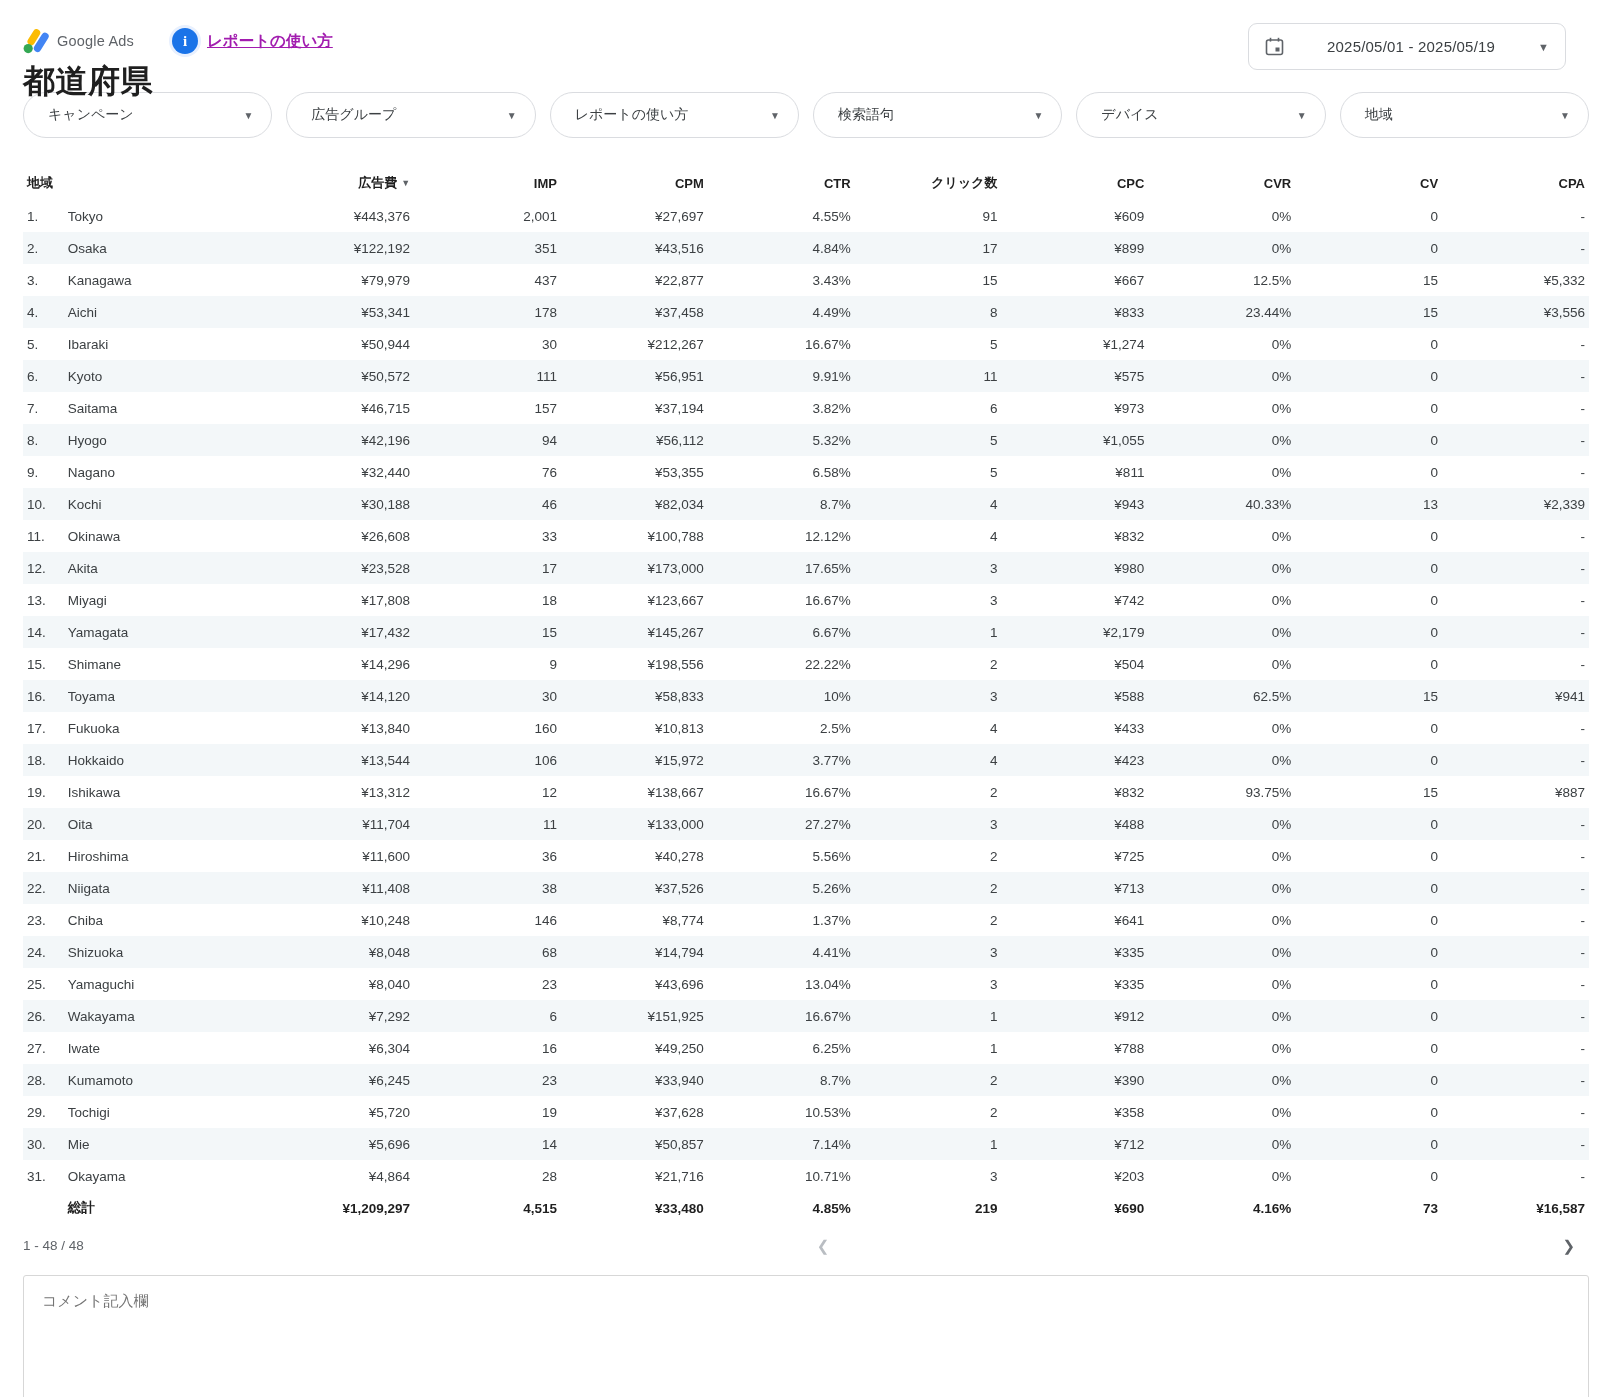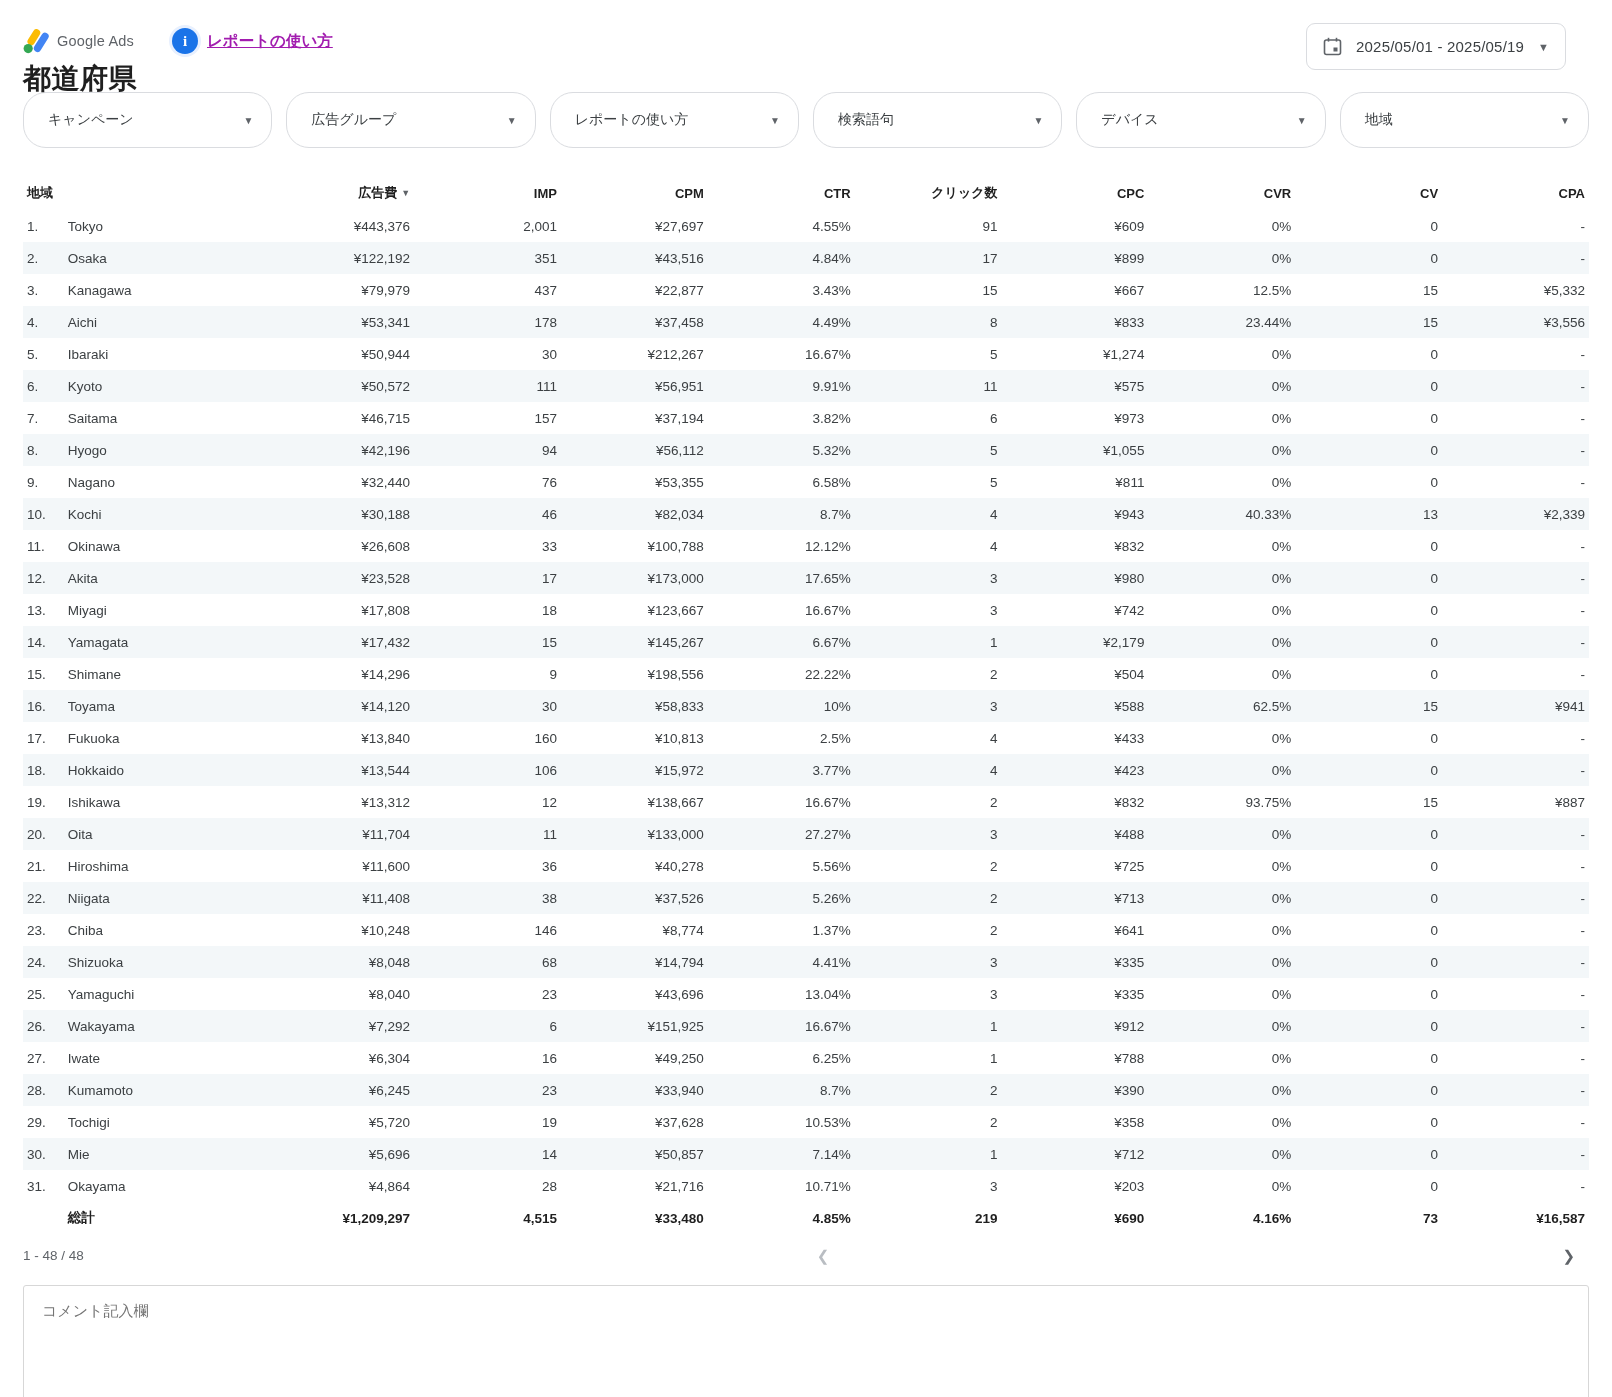--- a/index.html
+++ b/index.html
@@ -10,30 +10,30 @@
 
   
   .top-bar { position:relative; padding-top:28px; height:80px; }
   .brand-row { display:flex; align-items:center; gap:10px; }
   .logo-wrap { display:flex; align-items:center; gap:7px; }
   .logo-text { font-size:14.5px; color:#5f6368; letter-spacing:.2px; }
   .help-wrap { display:flex; align-items:center; gap:9px; margin-left:28px; }
   .info-badge { width:26px; height:26px; border-radius:50%; background:#1a73e8; color:#fff; display:flex; align-items:center; justify-content:center;
                 font-size:15px; font-weight:bold; font-family:"Liberation Serif",serif; box-shadow:0 0 0 3px #e8f0fe; }
   .help-link { color:#a21caf; font-weight:bold; font-size:15.5px; text-decoration:underline; cursor:pointer; }
-  .page-title { font-size:28px; font-weight:bold; color:#1f1f1f; margin-top:6px; letter-spacing:.5px; }
-
-  .date-picker { position:absolute; right:23px; top:23px; width:260px; height:47px; border:1px solid #dadce0; border-radius:9px;
+  .page-title { font-size:32px; font-weight:bold; color:#1f1f1f; margin-top:6px; letter-spacing:.5px; }
+
+  .date-picker { position:absolute; right:23px; top:23px; width:318px; height:47px; border:1px solid #dadce0; border-radius:9px;
                  display:flex; align-items:center; padding:0 16px; gap:14px; cursor:pointer; background:#fff; }
   .date-text { flex:1; text-align:center; font-size:15px; color:#3c4043; letter-spacing:.2px; }
   .caret { font-size:11px; color:#5f6368; }
 
   
   .filters { display:flex; gap:14px; margin-top:12px; }
-  .filter-pill { flex:1; height:56px; border:1px solid #dadce0; border-radius:23px; display:flex; align-items:center;
+  .filter-pill { flex:1; height:46px; border:1px solid #dadce0; border-radius:23px; display:flex; align-items:center;
                  padding:0 18px 0 24px; cursor:pointer; background:#fff; }
   .filter-label { flex:1; font-size:14px; color:#3c4043; }
   .filter-pill .caret { font-size:10px; }
 
   
   .table-wrap { margin-top:28px; }
   table { width:100%; border-collapse:collapse; table-layout:fixed; }
   col.c-rank { width:2.6%; } col.c-region { width:13.0%; } col.c-num { width:9.38%; }
   th, td { padding:0 4px; height:32px; font-size:13.5px; white-space:nowrap; overflow:hidden; }
   th { font-weight:bold; color:#1f1f1f; font-size:13px; height:34px; }

